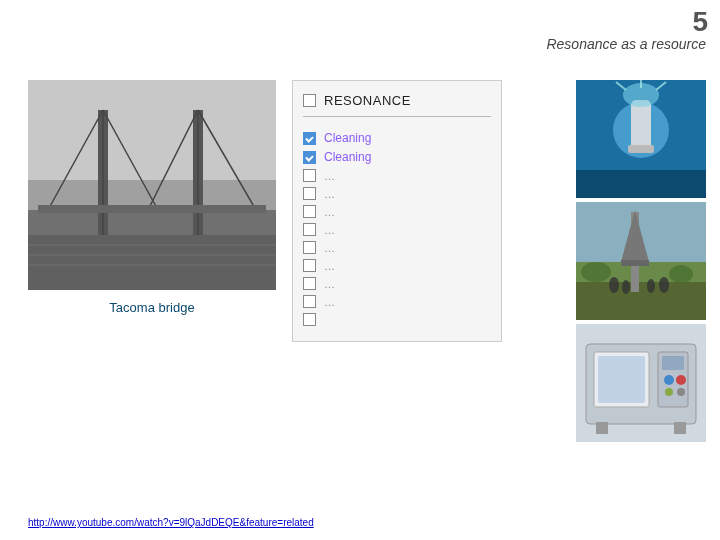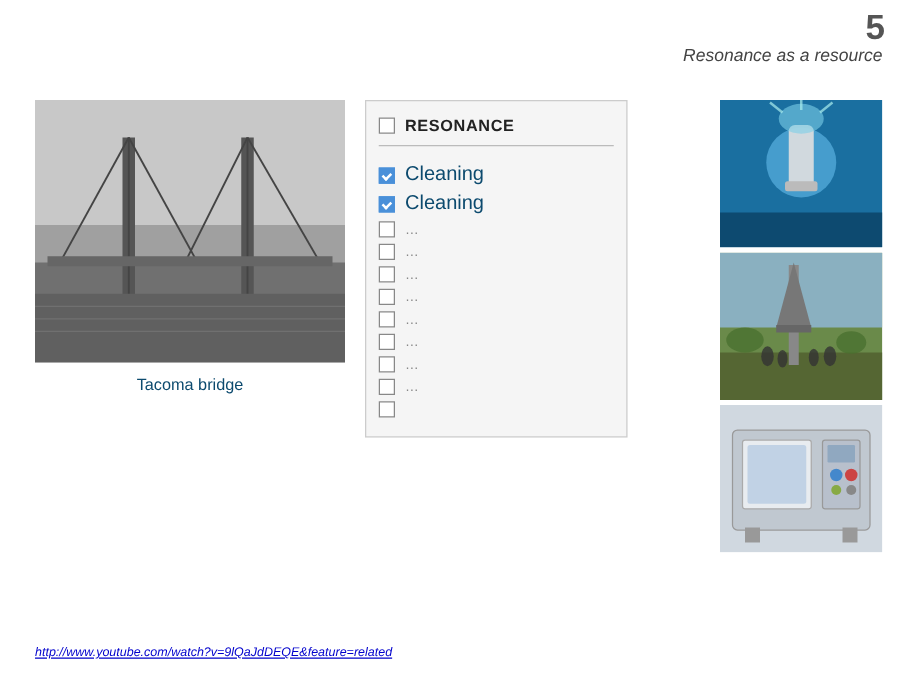--- a/index.html
+++ b/index.html
@@ -78,21 +78,21 @@
       width: 13px;
       height: 13px;
       border: 1px solid #888;
       margin-right: 8px;
       display: inline-block;
       background: white;
       flex-shrink: 0;
     }
     .panel-header-label {
       font-size: 13px;
-      font-weight: bold;
+      font-weight: normal;
       letter-spacing: 0.5px;
       color: #222;
     }
 
     .checklist-item {
       display: flex;
       align-items: center;
       margin-bottom: 5px;
     }
     .check-box {
@@ -115,22 +115,22 @@
       left: 2px;
       top: 5px;
       width: 5px;
       height: 3px;
       border-left: 2px solid white;
       border-bottom: 2px solid white;
       transform: rotate(-45deg);
       top: 3px;
     }
     .check-label {
-      font-size: 16px;
-      color: #0c4a6e;
+      font-size: 12px;
+      color: #8b5cf6;
     }
     .check-label.ellipsis {
       color: #888;
       font-size: 11px;
     }
 
     
     .right-images {
       position: absolute;
       top: 80px;
@@ -151,21 +151,20 @@
     }
 
     
     .bottom-link {
       position: absolute;
       bottom: 12px;
       left: 28px;
       font-size: 10px;
       color: #0000cc;
       text-decoration: underline;
-      font-style: italic;
     }
   </style>
 </head>
 <body>
 
 <div class="slide-number">5</div>
 
 <div class="slide-title">Resonance as a resource</div>
 
 <div class="tacoma-image">

